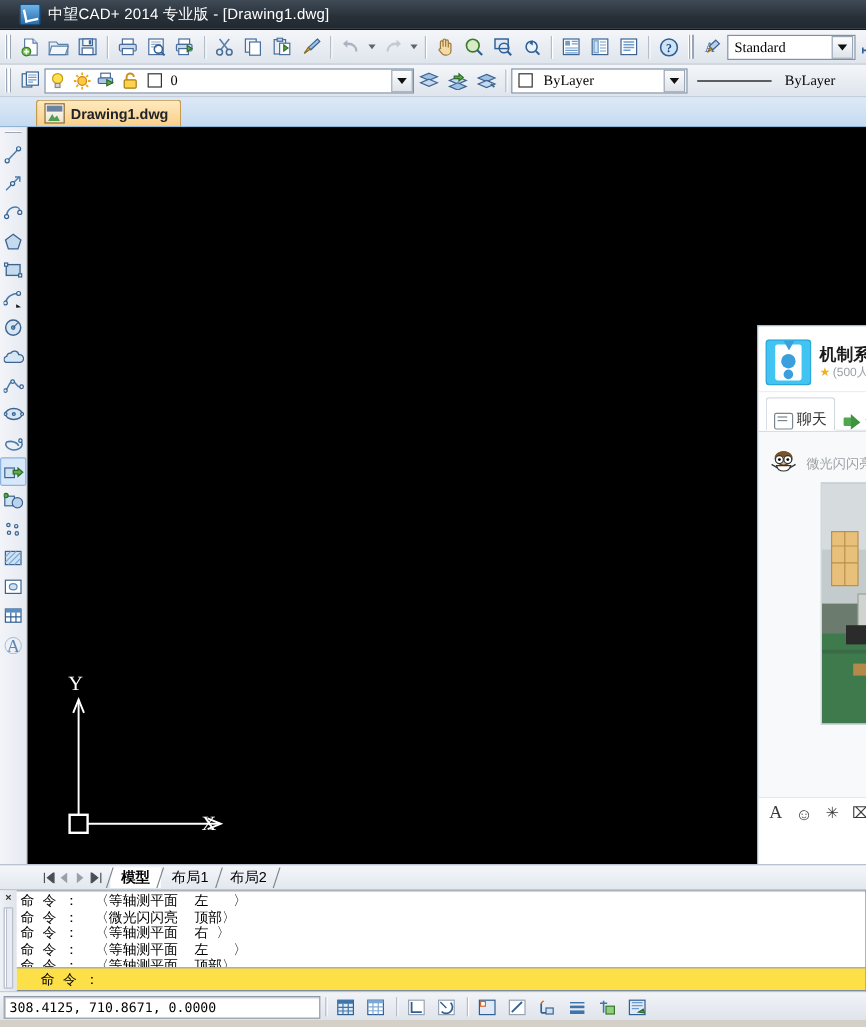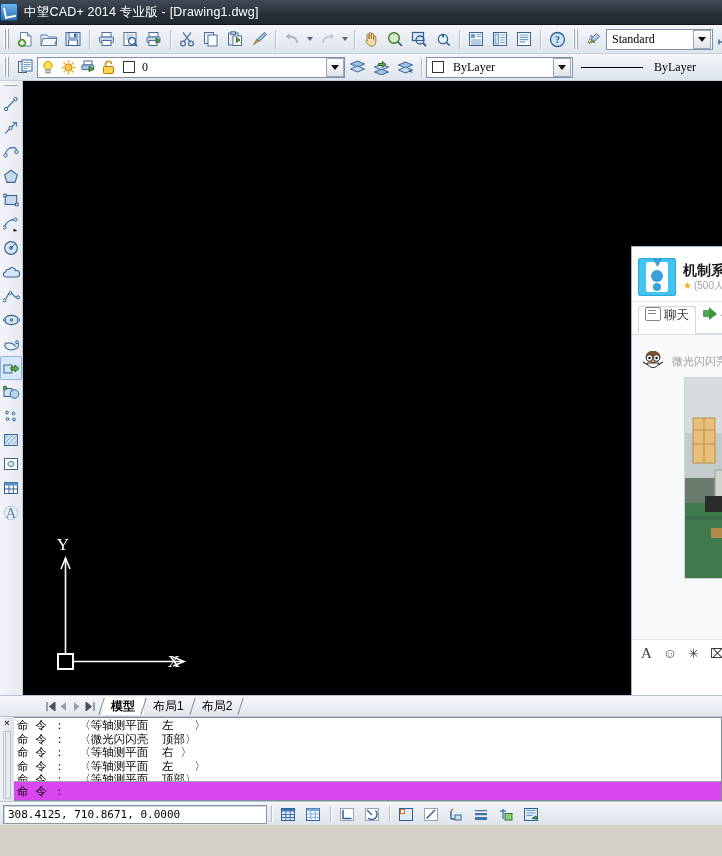--- a/index.html
+++ b/index.html
@@ -10,21 +10,21 @@
     background:#d4d0c8;
     -webkit-font-smoothing:none;
   }
   .app{position:relative;width:722px;height:856px;}
 
   
   .titlebar{
     height:24px;
     background:linear-gradient(to bottom,#3f4a56 0%,#2e3740 45%,#283039 55%,#202830 100%);
     display:flex;align-items:center;
-    padding-left:0;
+    padding-left:16px;
     color:#ffffff;
     border-bottom:1px solid #11161b;
   }
   .titlebar .tb-icon{
     width:16px;height:16px;margin-right:6px;
     background:linear-gradient(to bottom,#6fb4e8,#2a6fae);
     border:1px solid #1b4a74;border-radius:2px;
     position:relative;flex:none;
   }
   .titlebar .tb-icon:after{
@@ -186,21 +186,21 @@
     position:absolute;left:15px;top:1px;width:9px;height:8px;background:#3a9fdc;
     clip-path:polygon(0 0,100% 0,50% 100%);
   }
   .qq-title{margin-left:7px;line-height:1.1;}
   .qq-title .gname{font-size:14px;font-weight:bold;color:#1b1b1b;white-space:nowrap;}
   .qq-title .gsub{font-size:10px;color:#9aa0a6;white-space:nowrap;display:flex;align-items:center;margin-top:2px;}
   .qq-star{color:#f2b01e;font-size:10px;margin-right:2px;}
 
   .qq-tabs{height:32px;display:flex;align-items:flex-end;padding-left:6px;background:#fff;border-bottom:1px solid #d8dee3;}
   .qq-tab{
-    height:26px;display:flex;align-items:flex-start;padding:0 6px;font-size:12.5px;color:#333;
+    height:26px;display:flex;align-items:flex-end;padding:0 6px;font-size:12.5px;color:#333;
     border:1px solid #cfd6dc;border-bottom:1px solid #fff;background:#fff;border-radius:3px 3px 0 0;
     white-space:nowrap;
   }
   .qq-tab.alt{border-color:transparent;border-bottom-color:#d8dee3;}
   .qq-ico-chat{
     width:14px;height:12px;border:1.6px solid #7a8690;border-radius:2px;margin-right:3px;flex:none;position:relative;
   }
   .qq-ico-chat:before{
     content:"";position:absolute;left:2px;top:2px;width:8px;height:1.4px;background:#7a8690;
     box-shadow:0 3px 0 #7a8690;
@@ -228,21 +228,21 @@
   .qq-toolstrip{
     height:26px;background:#fff;border-top:1px solid #e2e7ea;display:flex;align-items:center;
     padding-left:9px;gap:11px;color:#3a3a3a;
   }
   .qq-input{height:96px;background:#fff;}
 
   
   .layoutbar{
     height:20px;background:linear-gradient(to bottom,#f4f6f9,#e3e8ef);
     border-top:1px solid #b9c2ce;border-bottom:1px solid #b9c2ce;
-    display:flex;align-items:center;padding-left:44px;
+    display:flex;align-items:center;padding-left:34px;
   }
   .navbtn{width:13px;height:14px;display:flex;align-items:center;justify-content:center;}
   .lt-tabs{display:flex;align-items:flex-end;margin-left:6px;height:18px;}
   .lt-tab{
     position:relative;height:17px;display:flex;align-items:center;padding:0 9px;font-size:12px;color:#000;
     background:transparent;
   }
   .lt-tab:before{
     content:"";position:absolute;left:-1px;top:0;bottom:0;width:9px;
     border-left:1px solid #7b838f;transform:skewX(-18deg);
@@ -264,23 +264,23 @@
     background:linear-gradient(to right,#ffffff 0,#ffffff 1px,#b7bfcb 1px,#b7bfcb 2px,transparent 2px);
     border:1px solid #b7bfcb;border-radius:1px;background-color:#e8ecf2;
   }
   .cmd-main{flex:1;display:flex;flex-direction:column;border:1px solid #828d9b;border-left:none;background:#fff;}
   .cmd-hist{
     flex:1;background:#fff;overflow:hidden;
     font-family:"DejaVu Sans Mono","Liberation Mono",monospace;font-size:11.5px;line-height:13.5px;
     padding:1px 0 0 3px;white-space:pre;color:#000;
   }
   .cmd-line{
-    height:18px;border-top:1px solid #9aa4b1;background:#d946ef;
+    height:18px;border-top:1px solid #9aa4b1;background:#fde047;
     font-family:"DejaVu Sans Mono","Liberation Mono",monospace;font-size:11.5px;
-    display:flex;align-items:center;padding-left:3px;color:#000;
+    display:flex;align-items:center;padding-left:20px;color:#000;
   }
 
   
   .statusbar{
     height:22px;background:linear-gradient(to bottom,#f0f3f7,#dfe4eb);
     display:flex;align-items:center;padding:0 3px;border-top:1px solid #ffffff;
   }
   .coordbox{
     width:258px;height:17px;flex:none;background:#fff;border:1px solid #8d97a4;
     display:flex;align-items:center;padding-left:4px;
@@ -556,20 +556,26 @@
       <span class="cbtn">
           <i></i>
         </span>
     </div>
     <div class="combo" style="width:150px;border:none;background:transparent;">
       <span class="linesample"></span>
       <span class="cval">ByLayer</span>
     </div>
   </div>
 
+  <div class="docbar">
+    <div class="doctab">
+      <span class="dt-icon"></span>
+      <span>Drawing1.dwg</span>
+    </div>
+  </div>
 
   <div class="mainarea">
 
     <div class="lefttool">
       <div class="grip-h"></div>
 
       <div class="ltbtn">
         <svg width="16" height="16" viewBox="0 0 16 16">
           <path d="M3.5 12.5L12 3.5" stroke="#4a7cb0" stroke-width="1.2"></path>
           <circle cx="3" cy="13" r="1.7" fill="#eaf2fa" stroke="#36628f"></circle>

